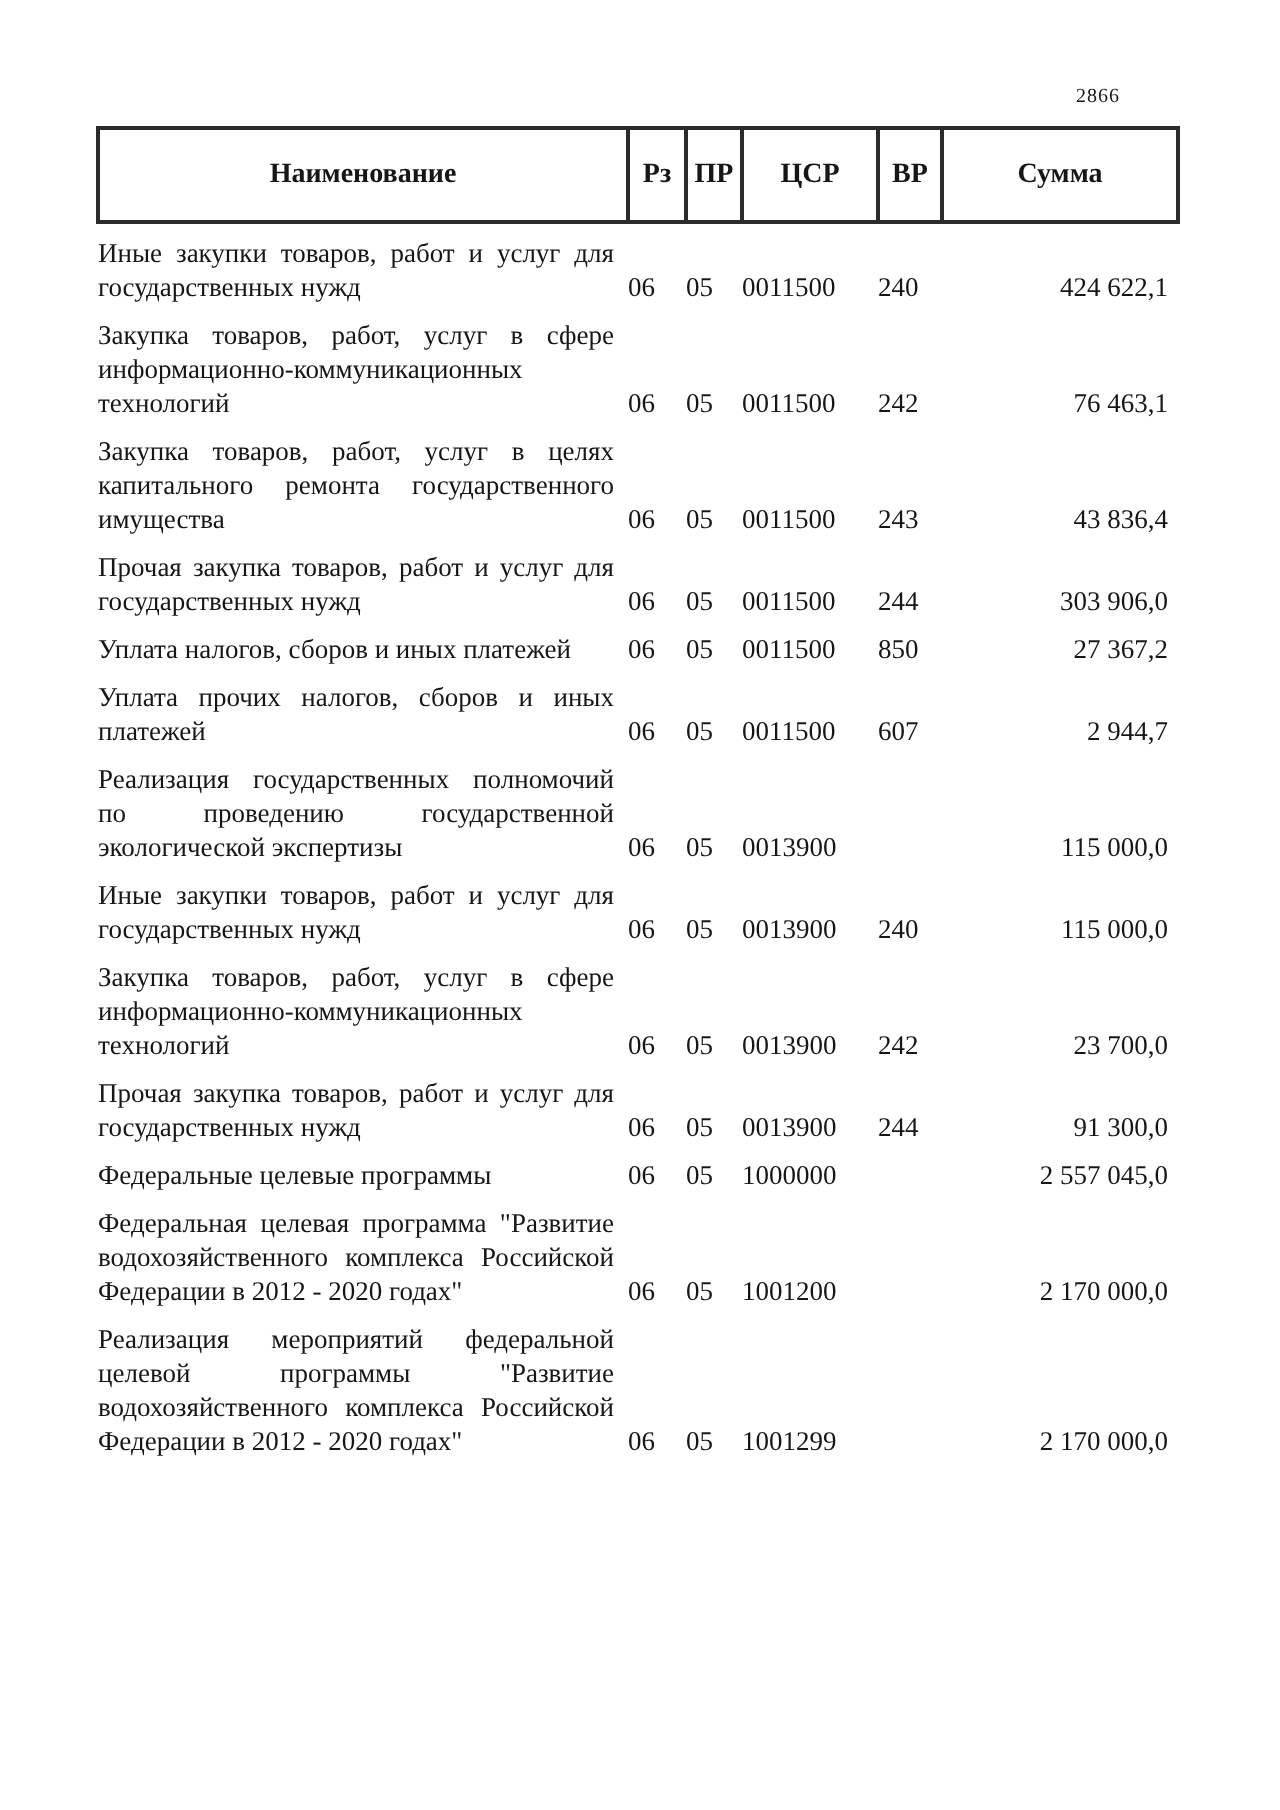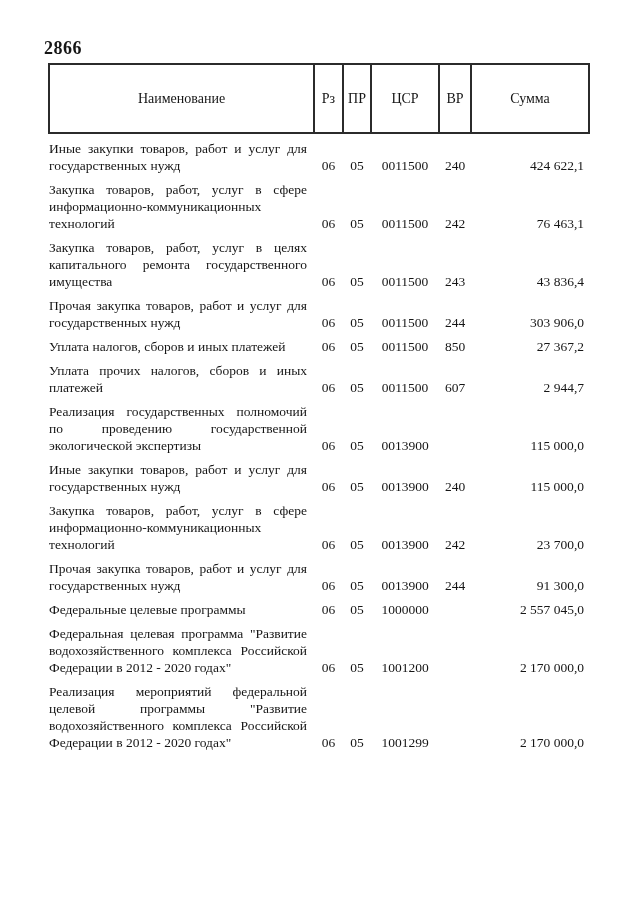--- a/index.html
+++ b/index.html
@@ -13,56 +13,55 @@
     position: relative;
     width: 640px;
     height: 905px;
     background: #ffffff;
     overflow: hidden;
   }
   .page-number {
     padding-top: 41px;
     margin-left: 44px;
     width: 516px;
-    text-align: left;
-    font-size: 18px;
+    text-align: right;
+    font-size: 10px;
     line-height: 15px;
     letter-spacing: 0.5px;
-    font-weight: bold;
   }
   table.budget-table {
     border-collapse: collapse;
     table-layout: fixed;
     margin-left: 48px;
     margin-top: 7px;
     width: 540px;
   }
   table.budget-table thead th {
     border: 2px solid #2b2b2b;
-    font-weight: normal;
+    font-weight: bold;
     font-size: 14px;
     text-align: center;
     vertical-align: middle;
     height: 43px;
-    padding: 12px 2px;
+    padding: 1px 2px;
     background: #ffffff;
   }
   table.budget-table tbody td {
     font-size: 13.5px;
     line-height: 17px;
     vertical-align: bottom;
     padding: 6px 0 1px 0;
   }
   td.cell-name {
     text-align: justify;
     text-justify: inter-word;
     padding-right: 7px !important;
   }
   td.cell-rz, td.cell-pr, td.cell-csr, td.cell-vr {
-    text-align: center;
+    text-align: left;
   }
   td.cell-sum {
     text-align: right;
     padding-right: 5px !important;
     white-space: nowrap;
   }
 </style>
 </head>
 <body>
 

